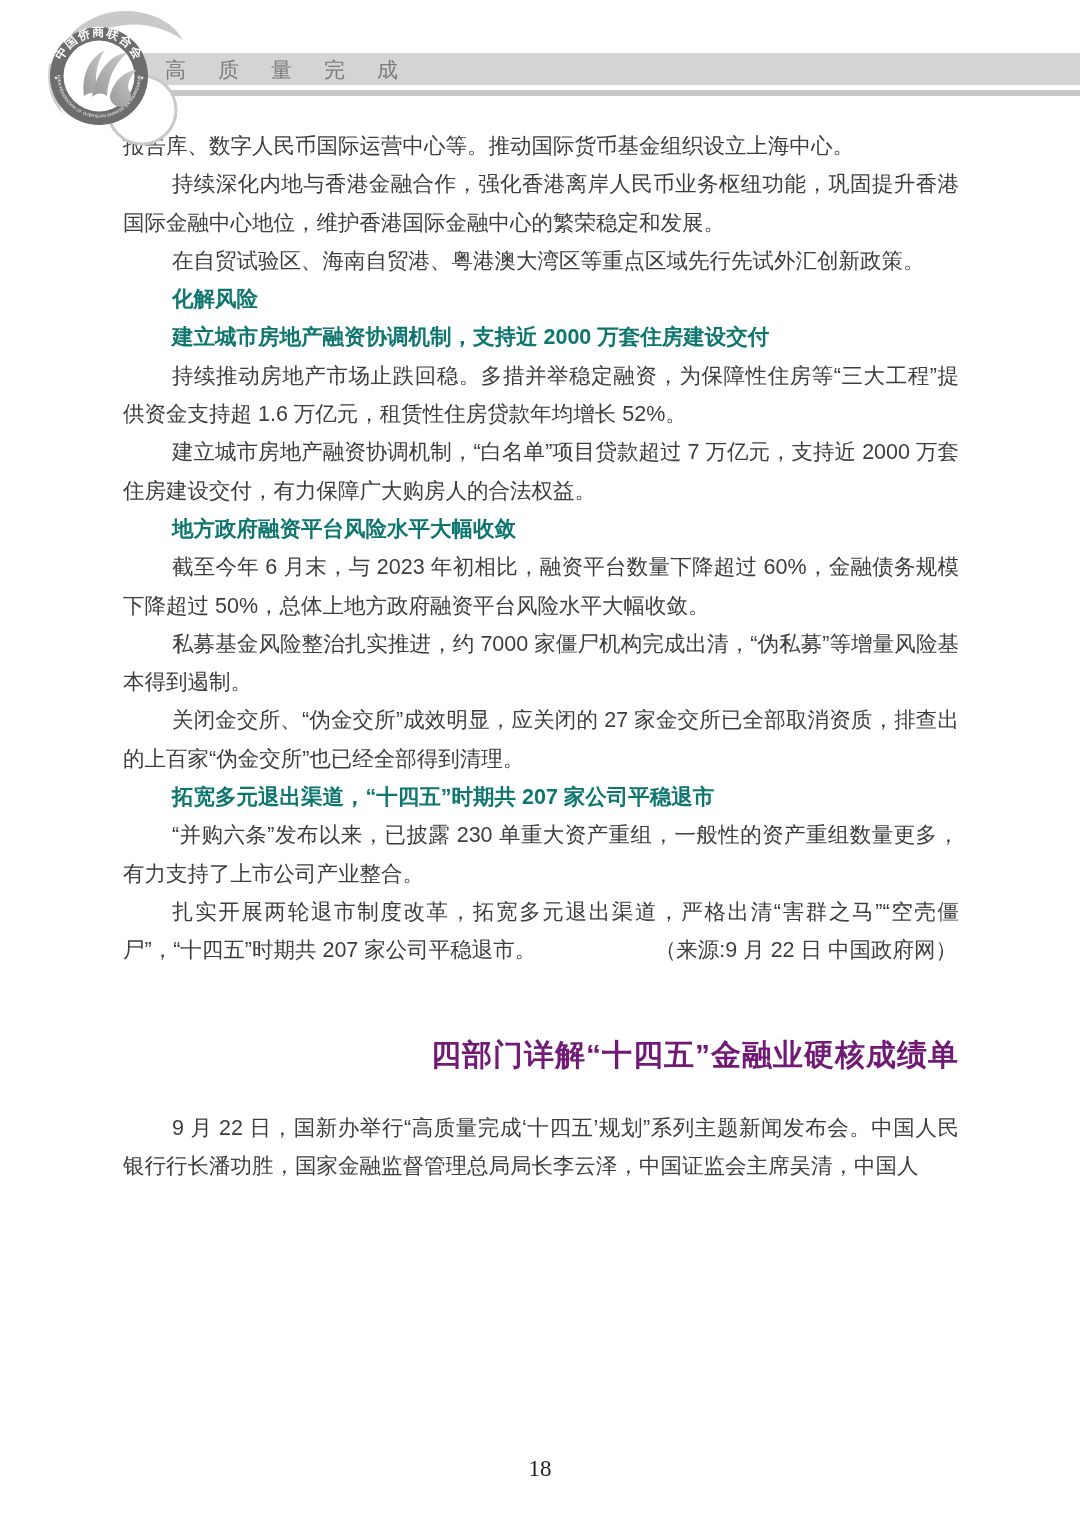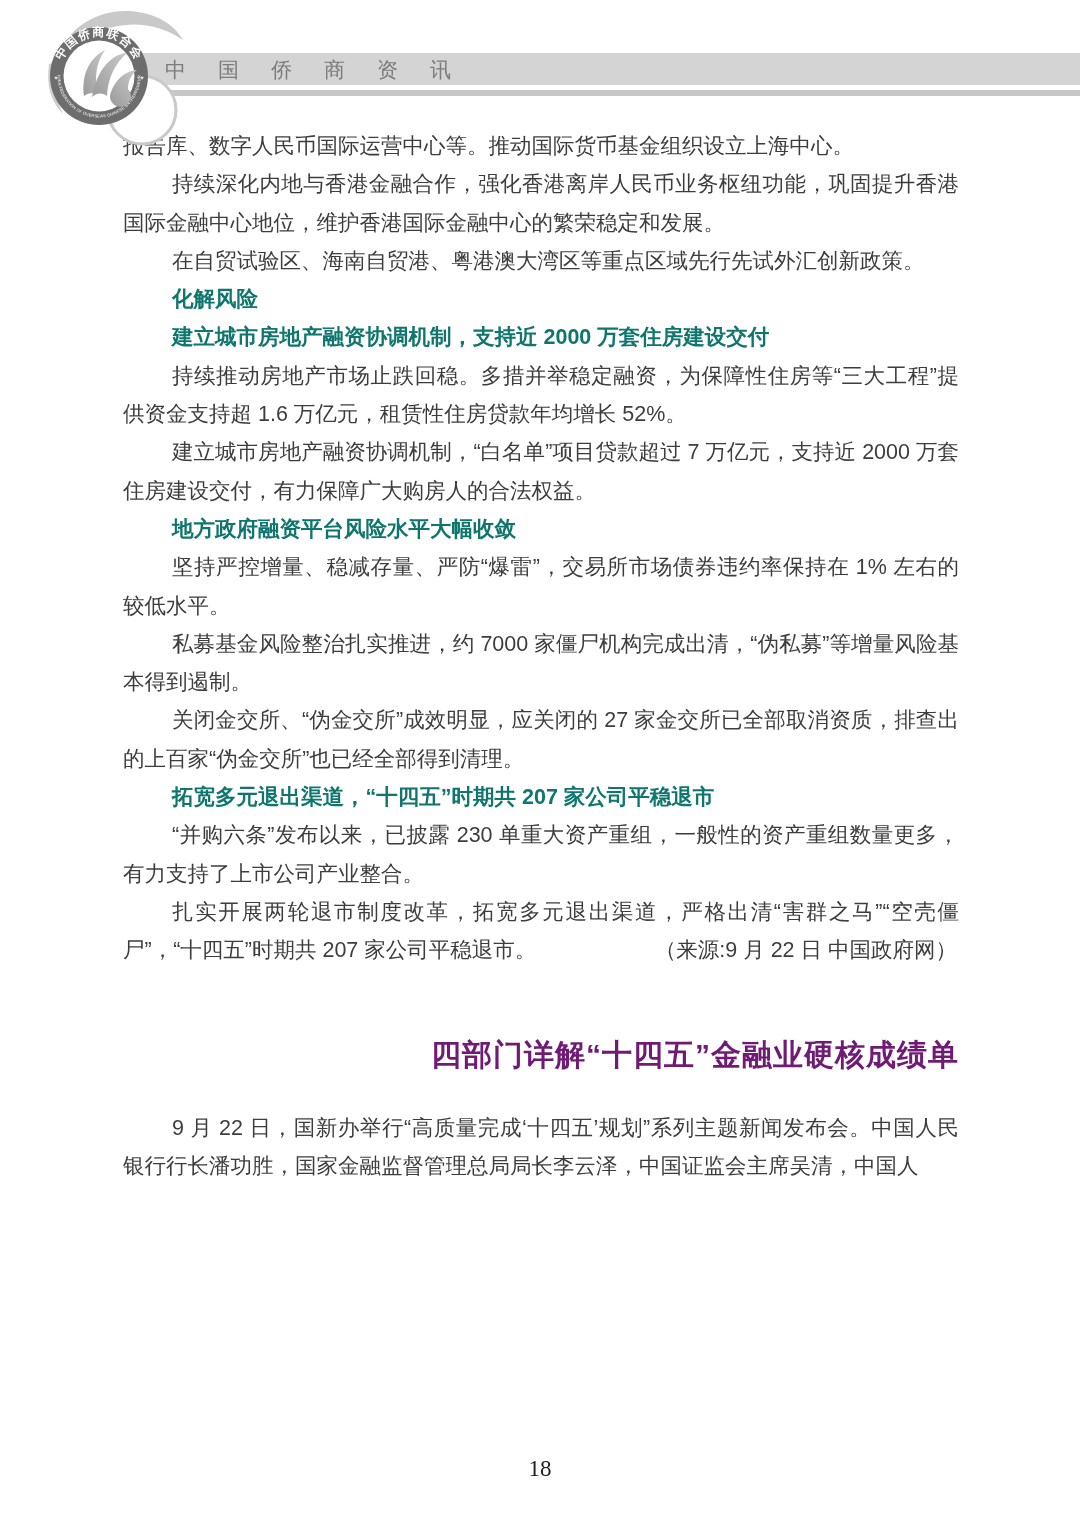--- a/index.html
+++ b/index.html
@@ -44,21 +44,21 @@
     position:absolute;left:0;top:1456px;width:100%;text-align:center;
     font-family:"Liberation Serif","DejaVu Serif",serif;
     font-size:23px;color:#212121;
   }
 </style>
 </head>
 <body>
 
 <div>
   <div class="brand-band">
-    <span class="brand-text">中国侨商资讯</span>
+    <span class="brand-text">高质量完成</span>
   </div>
   <div class="brand-underline"></div>
 
   <svg class="logo" viewBox="0 0 152 158" xmlns="http://www.w3.org/2000/svg">
     <defs>
       <linearGradient id="embGrad" x1="0" y1="1" x2="1" y2="0">
         <stop offset="0" stop-color="#9a9a9a"></stop>
         <stop offset="1" stop-color="#c9c9c9"></stop>
       </linearGradient>
       <path id="arcTop" d="M 23,74 A 40,40 0 0 1 103,74" fill="none"></path>
@@ -96,21 +96,21 @@
 <div class="content">
   <section id="article1">
       <p class="noindent"><span>报告库、数字人民币国际运营中心等。推动国际货币基金组织设立上海中心。</span></p>
       <p class=""><span>持续深化内地与香港金融合作，强化香港离岸人民币业务枢纽功能，巩固提升香港国际金融中心地位，维护香港国际金融中心的繁荣稳定和发展。</span></p>
       <p class=""><span>在自贸试验区、海南自贸港、粤港澳大湾区等重点区域先行先试外汇创新政策。</span></p>
       <p class="heading"><span>化解风险</span></p>
       <p class="heading"><span>建立城市房地产融资协调机制，支持近 2000 万套住房建设交付</span></p>
       <p class=""><span>持续推动房地产市场止跌回稳。多措并举稳定融资，为保障性住房等“三大工程”提供资金支持超 1.6 万亿元，租赁性住房贷款年均增长 52%。</span></p>
       <p class=""><span>建立城市房地产融资协调机制，“白名单”项目贷款超过 7 万亿元，支持近 2000 万套住房建设交付，有力保障广大购房人的合法权益。</span></p>
       <p class="heading"><span>地方政府融资平台风险水平大幅收敛</span></p>
-      <p class=""><span>坚持严控增量、稳减存量、严防“爆雷”，交易所市场债券违约率保持在 1% 左右的较低水平。</span></p>
+      <p class=""><span>截至今年 6 月末，与 2023 年初相比，融资平台数量下降超过 60%，金融债务规模下降超过 50%，总体上地方政府融资平台风险水平大幅收敛。</span></p>
       <p class=""><span>私募基金风险整治扎实推进，约 7000 家僵尸机构完成出清，“伪私募”等增量风险基本得到遏制。</span></p>
       <p class=""><span>关闭金交所、“伪金交所”成效明显，应关闭的 27 家金交所已全部取消资质，排查出的上百家“伪金交所”也已经全部得到清理。</span></p>
       <p class="heading"><span>拓宽多元退出渠道，“十四五”时期共 207 家公司平稳退市</span></p>
       <p class=""><span>“并购六条”发布以来，已披露 230 单重大资产重组，一般性的资产重组数量更多，有力支持了上市公司产业整合。</span></p>
       <p class="with-source"><span>扎实开展两轮退市制度改革，拓宽多元退出渠道，严格出清“害群之马”“空壳僵尸”，“十四五”时期共 207 家公司平稳退市。</span><span class="source">（来源:9 月 22 日 中国政府网）</span></p>
     </section>
 
   <h1 class="article2-title">四部门详解“十四五”金融业硬核成绩单</h1>
 
   <section id="article2">

